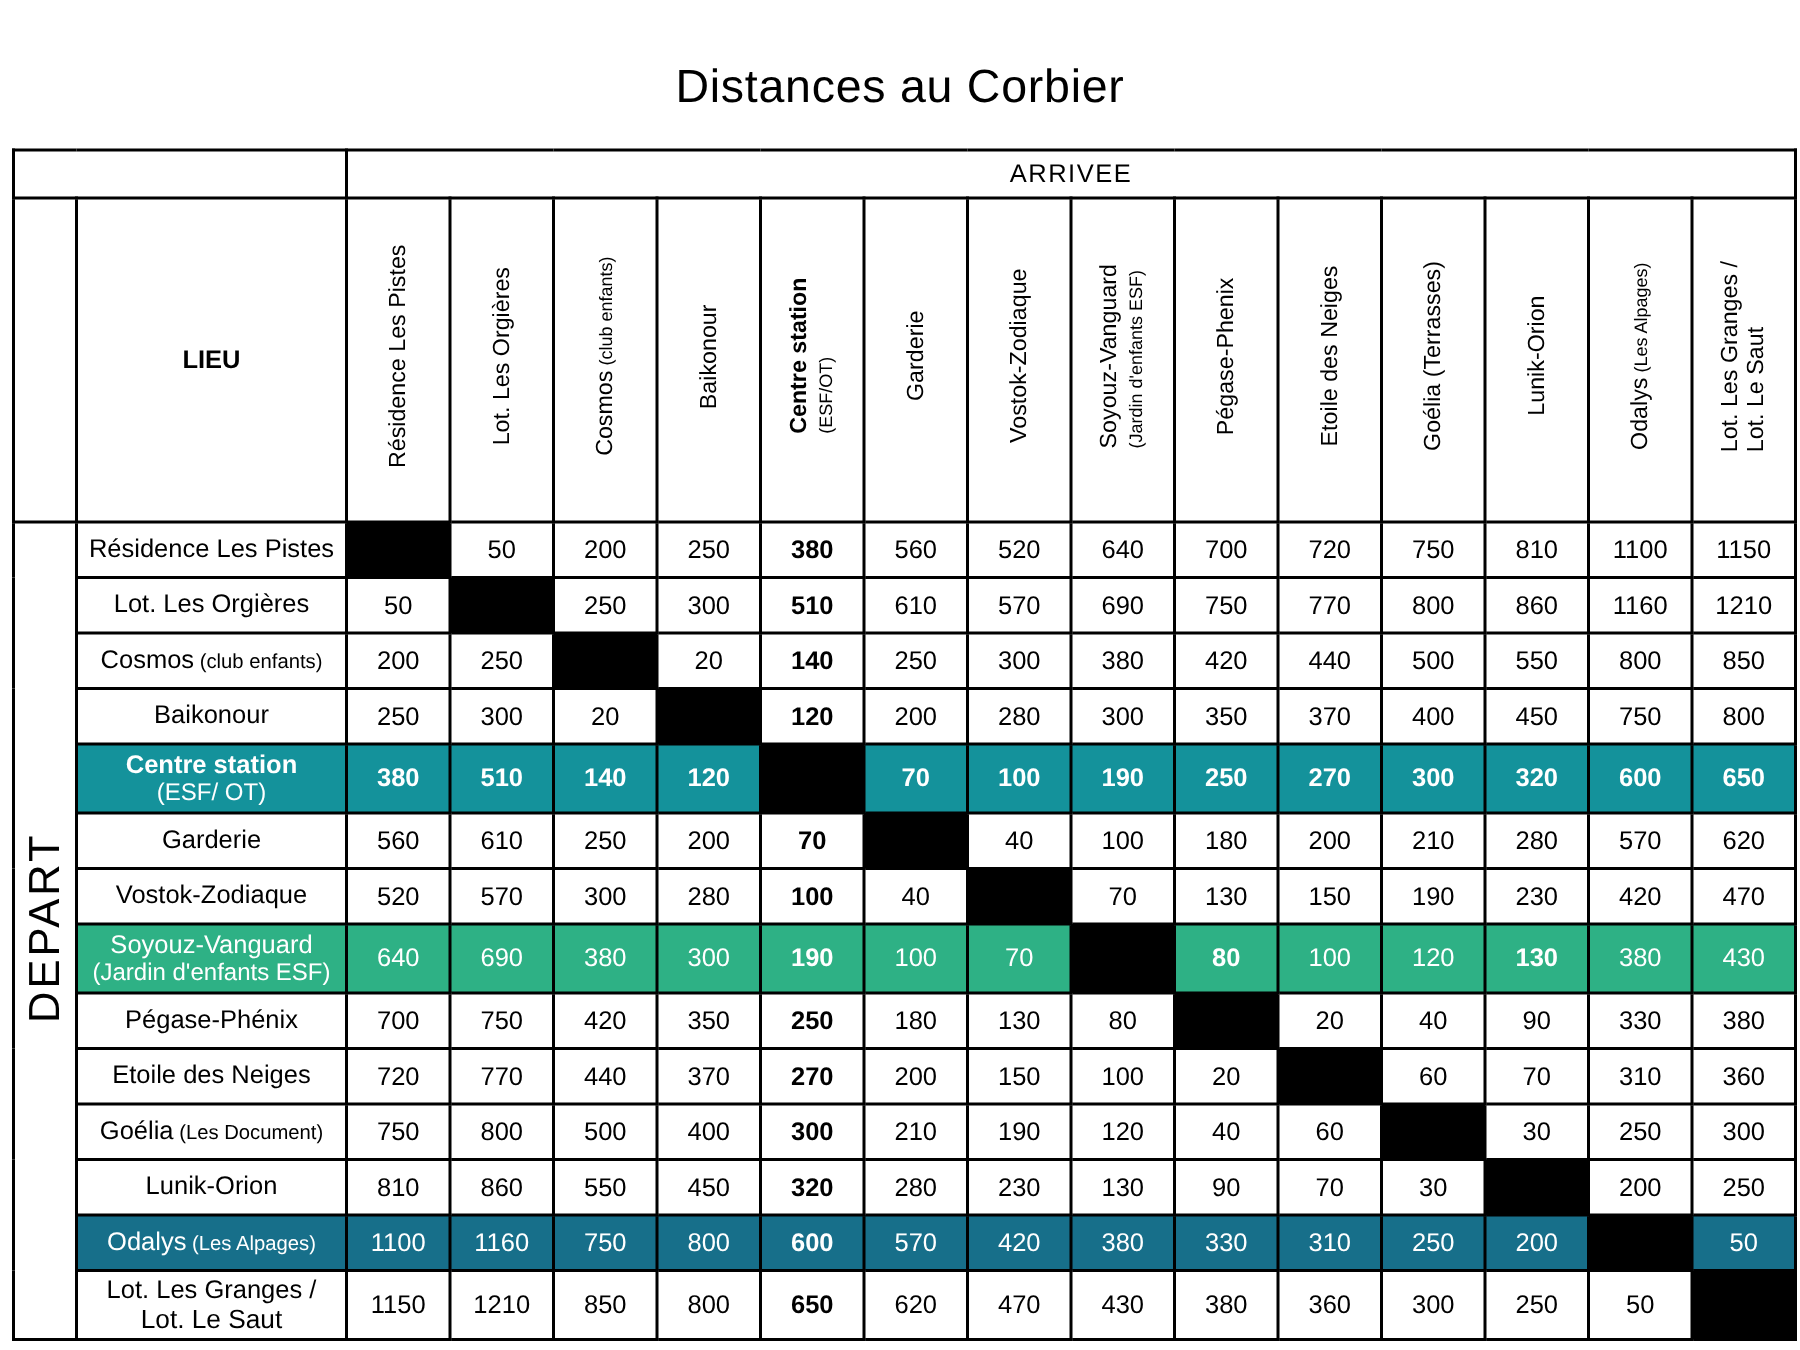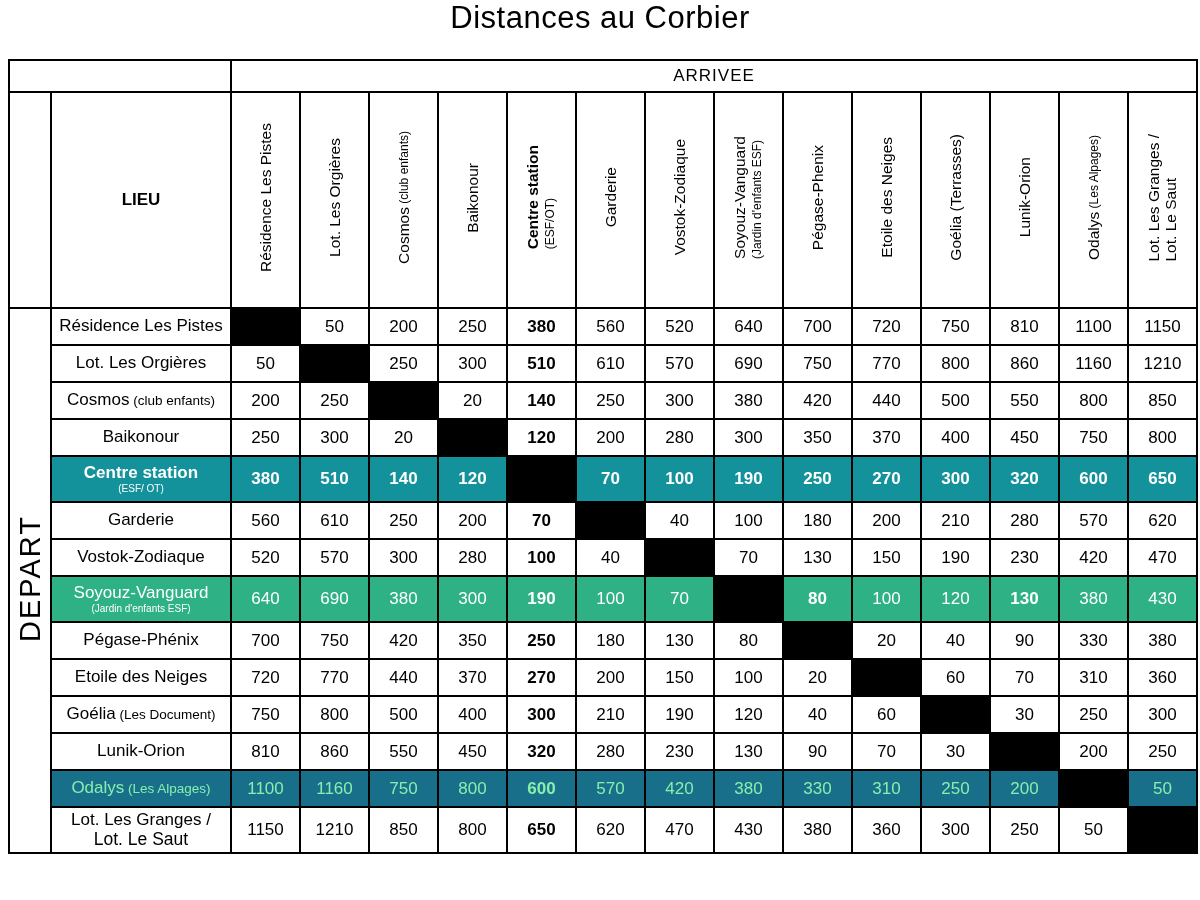--- a/index.html
+++ b/index.html
@@ -1,18 +1,18 @@
 <!DOCTYPE html>
 <html style="--teal: #14929b; --teal_dark: #176f8a; --green: #2eb185; --diagonal: #000000;"><head>
 <meta charset="utf-8">
 <style>
   html,body { margin:0; padding:0; background:#fff; }
   body { width:1200px; height:900px; font-family:"Liberation Sans", sans-serif; color:#000; overflow:hidden; }
 
-  .page-title { text-align:center; font-size:31px; letter-spacing:0.5px; }
+  .page-title { padding-top:40px; text-align:center; font-size:31px; letter-spacing:0.5px; }
 
   .table-wrap { margin:23px 0 0 8px; }
 
   table.matrix { border-collapse:collapse; table-layout:fixed;border-radius:18px; }
   table.matrix td { border:2px solid #000; padding:0; text-align:center; vertical-align:middle; font-size:17px; }
 
   td.blank { border:none; background:#fff; }
 
   td.arrivee { font-size:21px; letter-spacing:1px; }
 
@@ -22,27 +22,27 @@
   .vtext { writing-mode:vertical-rl; transform:rotate(180deg); display:inline-block; line-height:1.12; font-size:15.5px; white-space:nowrap; text-align:left; }
   .vtext .vline { display:block; }
   .vtext .small, .rowhead .small { font-size:12px; }
   .vtext .bold { font-weight:bold; }
 
   td.depart-band { width:40px; }
   .depart-text { writing-mode:vertical-rl; transform:rotate(180deg); display:inline-block; font-size:29px; letter-spacing:2px; white-space:nowrap; }
 
   td.rowhead { text-align:left; padding-left:8px; font-size:17.5px; line-height:1.1; }
   td.rowhead .sub-inline { font-size:13.5px; }
-  td.rowhead .line2 { font-size:10px; display:block; }
+  td.rowhead .line2 { font-size:16px; display:block; }
   td.rowhead .line2.lg { font-size:17.5px; }
   td.rowhead.bold-main .main { font-weight:bold; }
 
   .hl-teal      { background:var(--teal);      color:#fff; }
   .hl-green     { background:var(--green);     color:#fff; }
-  .hl-teal-dark { background:var(--teal_dark); color:#86efac; }
+  .hl-teal-dark { background:var(--teal_dark); color:#ffffff; }
   td.diag { background:#000 !important; }
   td.b { font-weight:bold; }
 
   .footer-note { margin:30px 0 0 10px; font-size:12.5px; font-weight:bold; }
 </style>
 </head>
 <body>
 
 <div class="page">
   <div class="page-title">Distances au Corbier</div>

